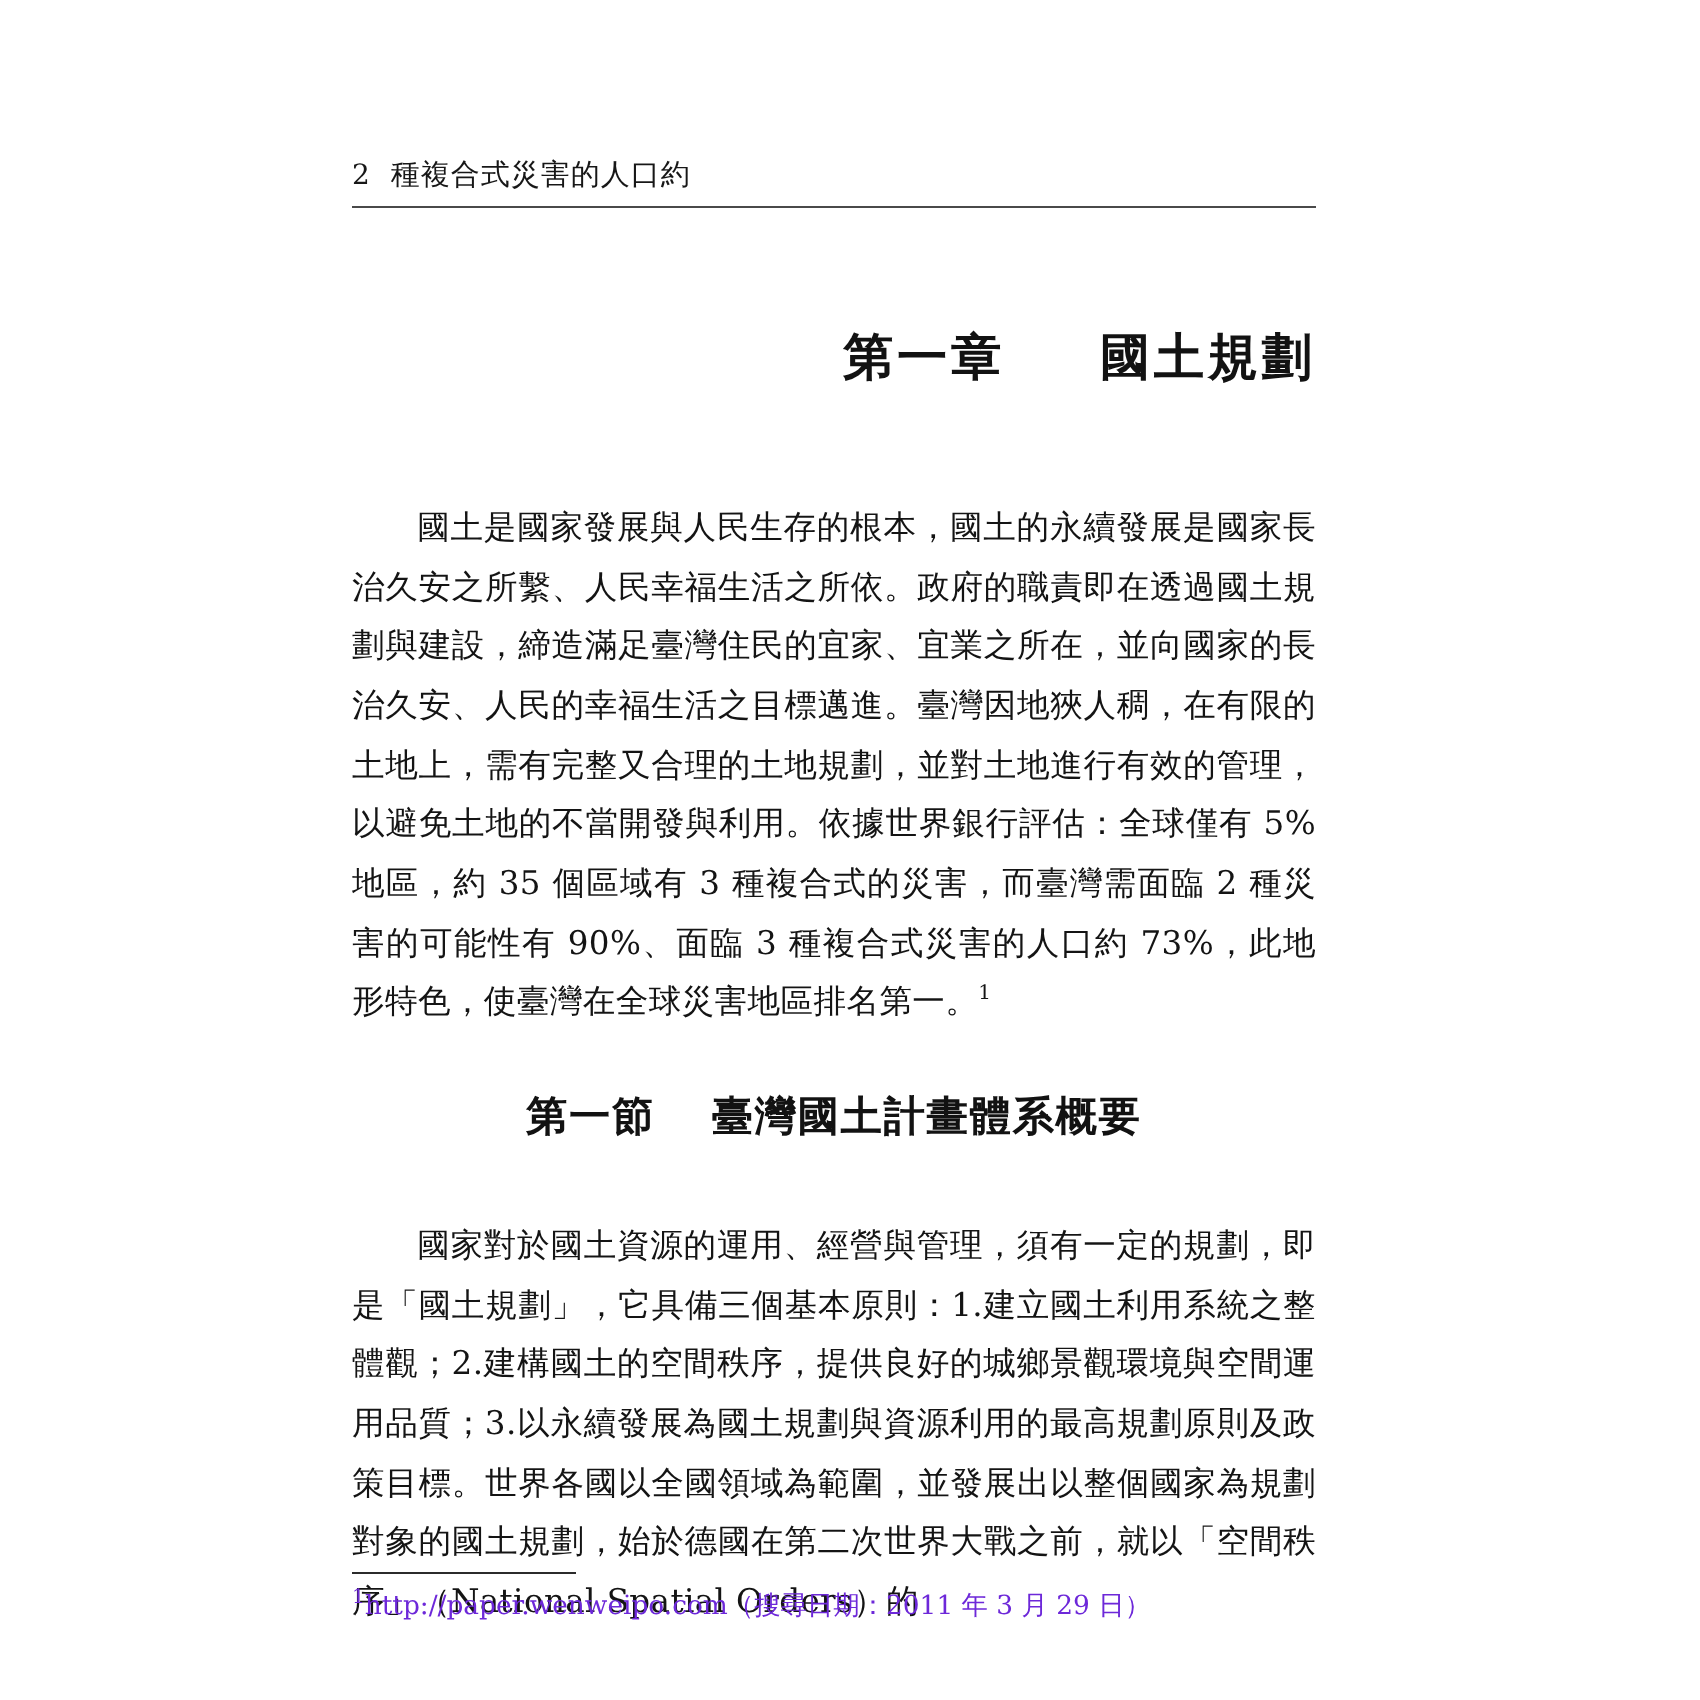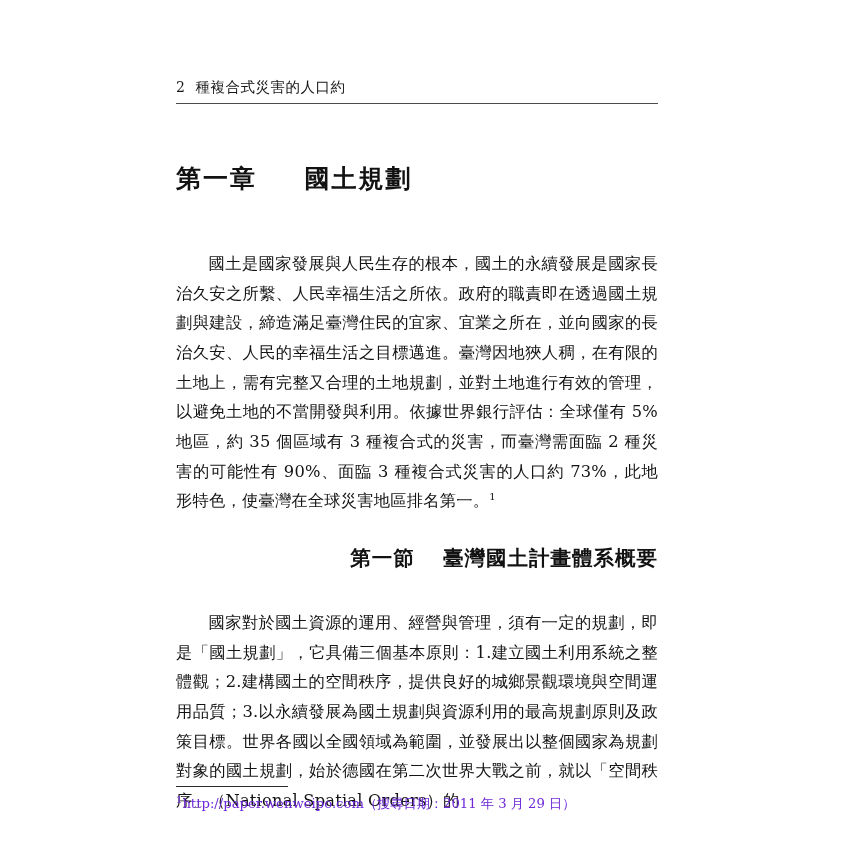--- a/index.html
+++ b/index.html
@@ -34,21 +34,21 @@
     font-family: "DejaVu Serif", "Liberation Serif", serif;
     font-size: 14px;
   }
   .head-rule {
     border: none;
     border-top: 1.1px solid #4a4a4a;
     margin: 0 0 0 0;
     width: 100%;
   }
   .chapter-title {
-    text-align: left;
+    text-align: right;
     font-size: 25px;
     font-weight: bold;
     letter-spacing: 2px;
     margin-top: 58px;
     margin-bottom: 0;
     color: #121212;
   }
   .chapter-title .gap {
     display: inline-block;
     width: 26px;
@@ -63,21 +63,21 @@
     text-justify: inter-ideograph;
     margin: 0;
     letter-spacing: 0.2px;
     color: #141414;
   }
   p.para.indent {
     text-indent: 2em;
     margin-top: 36px;
   }
   .section-title {
-    text-align: right;
+    text-align: center;
     font-size: 20.5px;
     font-weight: bold;
     letter-spacing: 1px;
     margin-top: 28px;
     margin-bottom: 18px;
     color: #121212;
   }
   .section-title .sgap {
     display: inline-block;
     width: 12px;

